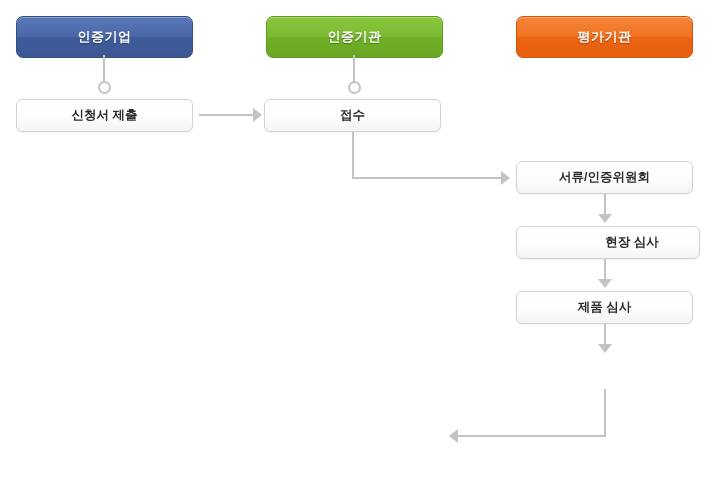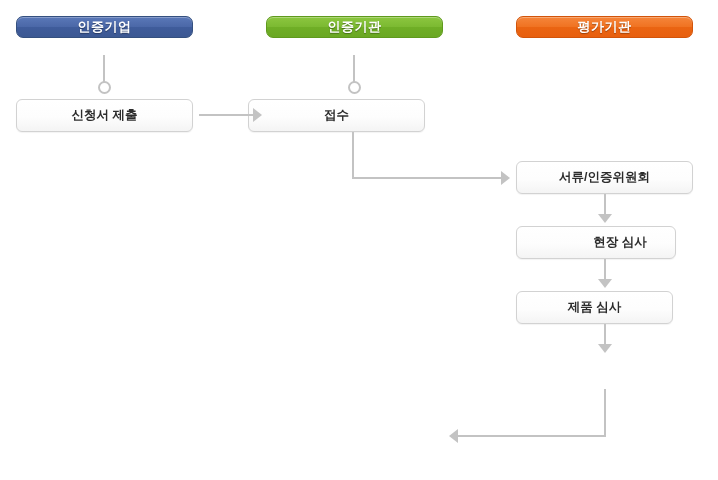--- a/index.html
+++ b/index.html
@@ -7,21 +7,21 @@
     width:718px;height:480px;
     background:#ffffff;
     font-family:"Liberation Sans","DejaVu Sans",sans-serif;
     overflow:hidden;
   }
   #stage{position:relative;width:718px;height:480px;}
 
   
   .pill{
     position:absolute;
-    height:22px;
+    height:42px;
     border-radius:7px;
     display:flex;align-items:center;justify-content:center;
     color:#ffffff;
     font-size:13px;
     font-weight:bold;
     letter-spacing:.5px;
     text-shadow:0 1px 1px rgba(0,0,0,.35);
     box-sizing:border-box;
   }
   .pill-blue{
@@ -107,46 +107,46 @@
   <div class="vline" style="left:103px;top:55px;height:28px;"></div>
   <div class="ring" style="left:98px;top:81px;"></div>
 
   <div class="vline" style="left:353px;top:55px;height:28px;"></div>
   <div class="ring" style="left:348px;top:81px;"></div>
 
   <div class="gbox" style="left:16px;top:99px;width:177px;">
     <span>신청서 제출</span>
   </div>
 
-  <div class="gbox" style="left:248px;top:99px;width:177px;">
+  <div class="gbox" style="left:264px;top:99px;width:177px;">
     <span>접수</span>
   </div>
 
   <div class="hline" style="left:199px;top:114px;width:55px;"></div>
   <div class="ahead ahead-r" style="left:253px;top:108px;"></div>
 
   <div class="vline" style="left:352px;top:132px;height:47px;"></div>
   <div class="hline" style="left:352px;top:177px;width:150px;"></div>
   <div class="ahead ahead-r" style="left:501px;top:171px;"></div>
 
   <div class="gbox" style="left:516px;top:161px;width:177px;">
     <span>서류/인증위원회</span>
   </div>
 
   <div class="vline" style="left:604px;top:194px;height:22px;"></div>
   <div class="ahead ahead-d" style="left:598px;top:214px;"></div>
 
-  <div class="gbox" style="left:516px;top:226px;width:160px;padding-left:48px;">
+  <div class="gbox" style="left:516px;top:226px;width:184px;padding-left:48px;">
     <span>현장 심사</span>
   </div>
 
   <div class="vline" style="left:604px;top:259px;height:22px;"></div>
   <div class="ahead ahead-d" style="left:598px;top:279px;"></div>
 
-  <div class="gbox" style="left:516px;top:291px;width:157px;">
+  <div class="gbox" style="left:516px;top:291px;width:177px;">
     <span>제품 심사</span>
   </div>
 
   <div class="vline" style="left:604px;top:324px;height:22px;"></div>
   <div class="ahead ahead-d" style="left:598px;top:344px;"></div>
 
 
   <div class="vline" style="left:604px;top:389px;height:48px;"></div>
   <div class="hline" style="left:458px;top:435px;width:148px;"></div>
   <div class="ahead ahead-l" style="left:449px;top:429px;"></div>

